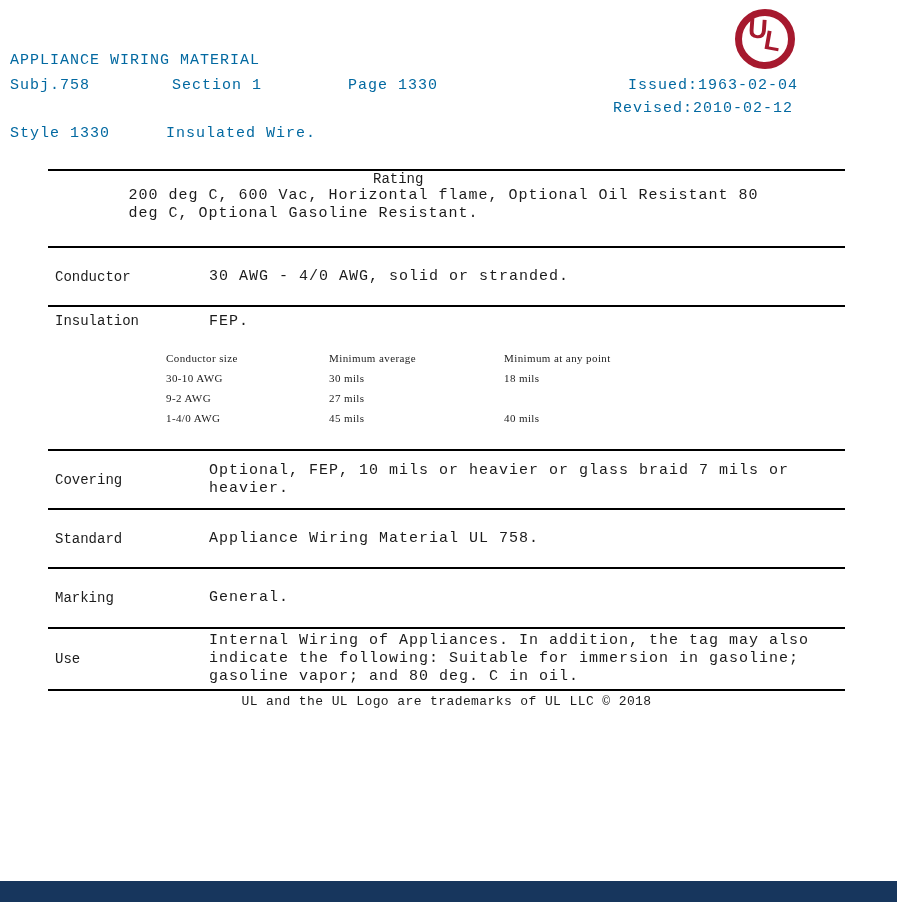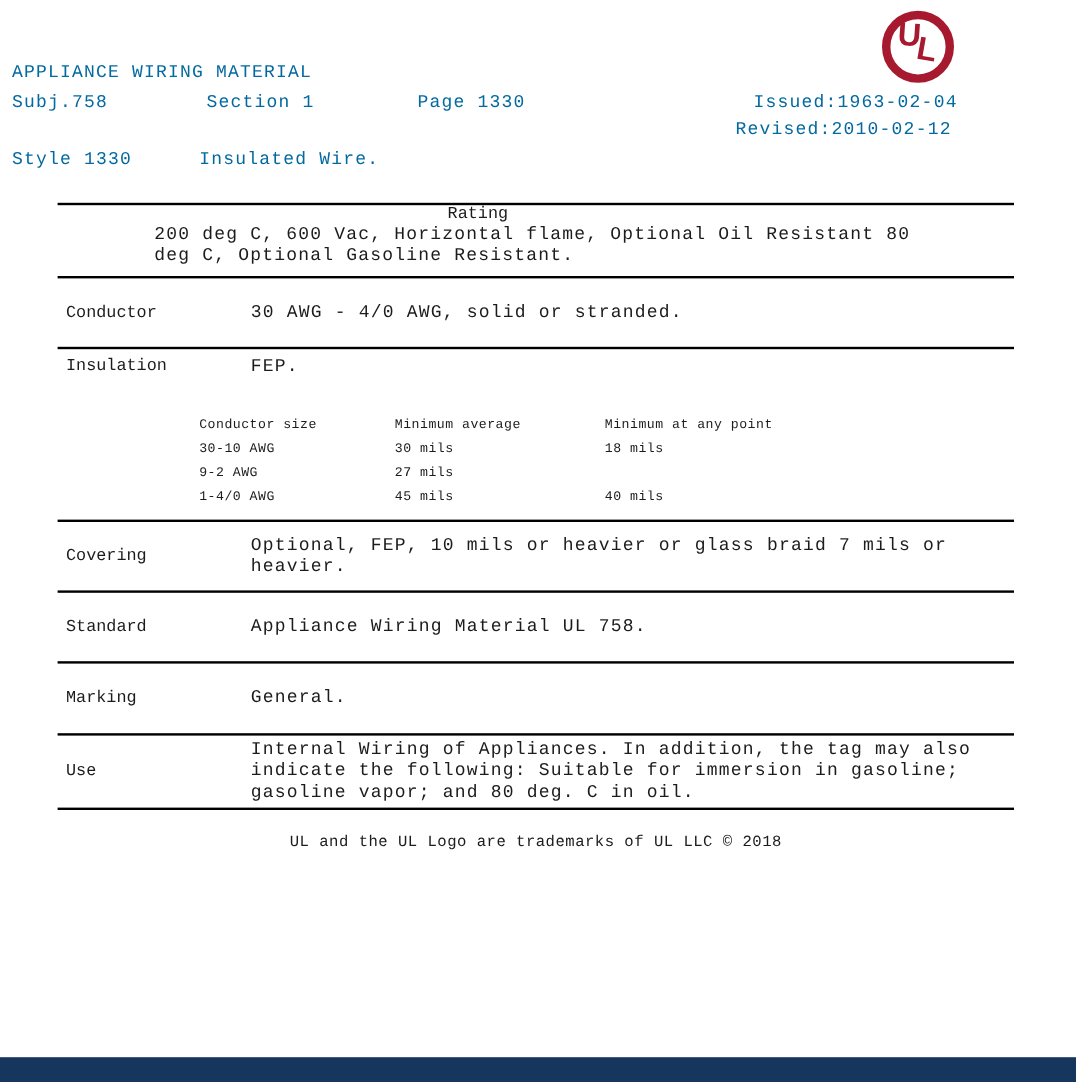--- a/index.html
+++ b/index.html
@@ -77,38 +77,39 @@
     font-size: 14px;
     flex: none;
   }
   .trow .value {
     width: 636px;
     font-size: 15px;
     letter-spacing: 1px;
     line-height: 18px;
   }
   .row-rating    { min-height: 61px; flex-direction: column; }
-  .row-conductor { min-height: 59px; }
+  .row-conductor { min-height: 59px; margin-top: 16px; }
   .row-insulation{ min-height: 144px; display: block; }
   .row-covering  { min-height: 59px; }
   .row-standard  { min-height: 59px; }
   .row-marking   { min-height: 60px; }
   .row-use       { min-height: 62px; }
 
   .insulation-main {
     display: flex;
     align-items: flex-start;
     margin-top: 6px;
   }
   .subtable {
     margin-left: 118px;
-    margin-top: 30px;
+    margin-top: 17px;
     font-size: 11px;
     letter-spacing: 0.4px;
     line-height: 20px;
+    font-family: Liberation Serif, serif;
   }
   .strow { display: flex; }
   .stcell-1 { width: 163px; flex: none; }
   .stcell-2 { width: 175px; flex: none; }
   .stcell-3 { flex: 1; }
 
   
   .footer-note {
     position: absolute;
     left: 48px; top: 694px;

